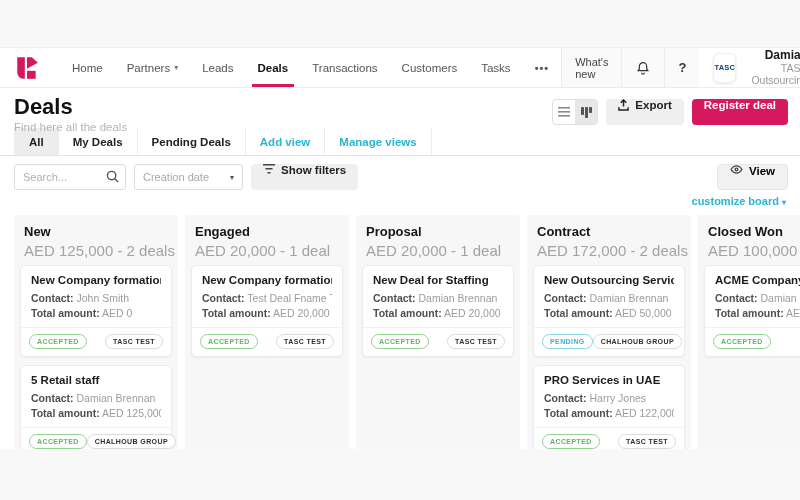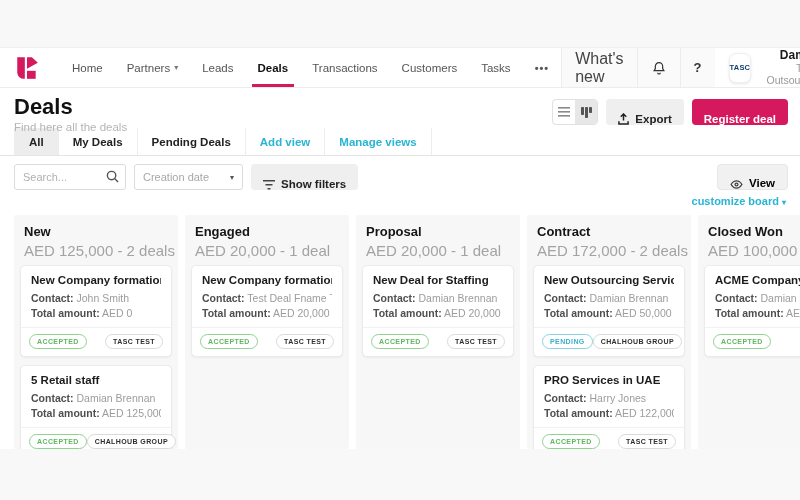--- a/index.html
+++ b/index.html
@@ -15,40 +15,40 @@
   .nav-item{position:relative;display:flex;align-items:center;padding:0 12px;
     font-size:11.5px;color:#555;cursor:pointer;white-space:nowrap;}
   .nav-item.active{color:#111;font-weight:700;}
   .nav-item.active::after{content:"";position:absolute;left:6px;right:6px;bottom:0;
     height:3px;background:#d6195f;}
   .nav-caret{font-size:8px;color:#777;margin-left:4px;}
   .nav-more{display:flex;align-items:center;padding:0 12px;font-size:11px;
     color:#555;letter-spacing:1px;font-weight:700;}
   .nav-right{margin-left:auto;display:flex;align-items:stretch;}
   .util-cell{display:flex;align-items:center;padding:0 13px;
-    border-left:1px solid #ececec;background:#fafafa;font-size:16px;color:#444;}
+    border-left:1px solid #ececec;background:#fafafa;font-size:11px;color:#444;}
   .util-cell:last-of-type{border-right:1px solid #ececec;}
   .user-cell{display:flex;align-items:center;gap:8px;padding:0 14px;background:#fff;}
   .tasc-box{width:30px;height:30px;border-radius:7px;background:#fff;
     border:1px solid #f0f0f0;box-shadow:0 1px 3px rgba(0,0,0,.10);
     display:flex;align-items:center;justify-content:center;
     font-size:7.5px;font-weight:800;color:#123e73;letter-spacing:.2px;}
   .user-text{text-align:right;line-height:1.15;}
   .user-name{font-size:12px;font-weight:700;color:#1a1a1a;}
   .user-org{font-size:10.5px;color:#999;}
 
   
   .page-head{position:relative;padding:7px 14px 0;height:40px;}
   .page-title{font-size:22px;font-weight:700;color:#111;line-height:23px;}
   .page-sub{font-size:11.5px;color:#b5b5b5;margin-top:3px;}
   .head-controls{position:absolute;right:12px;top:11px;display:flex;gap:8px;align-items:center;}
   .segmented{display:flex;border:1px solid #e0e0e0;border-radius:4px;overflow:hidden;background:#fff;}
   .seg{width:22px;height:24px;display:flex;align-items:center;justify-content:center;cursor:pointer;}
   .seg.sel{background:#e7e7e7;}
-  .btn{display:flex;align-items:flex-end;gap:6px;height:26px;padding:0 12px;
+  .btn{display:flex;align-items:flex-start;gap:6px;height:26px;padding:0 12px;
     border:none;border-radius:4px;font-size:11.5px;font-weight:700;cursor:pointer;
     font-family:"Liberation Sans",sans-serif;}
   .btn-gray{background:#efefef;color:#222;}
   .btn-accent{background:#d6195f;color:#fff;}
 
   
   .tabs{display:flex;align-items:stretch;height:28px;border-bottom:1px solid #e4e4e4;padding-left:14px;}
   .tab{display:flex;align-items:center;padding:0 14px;font-size:11.5px;font-weight:700;
     color:#222;border-right:1px solid #ededed;cursor:pointer;white-space:nowrap;}
   .tab:first-child{border-left:1px solid #ededed;}

